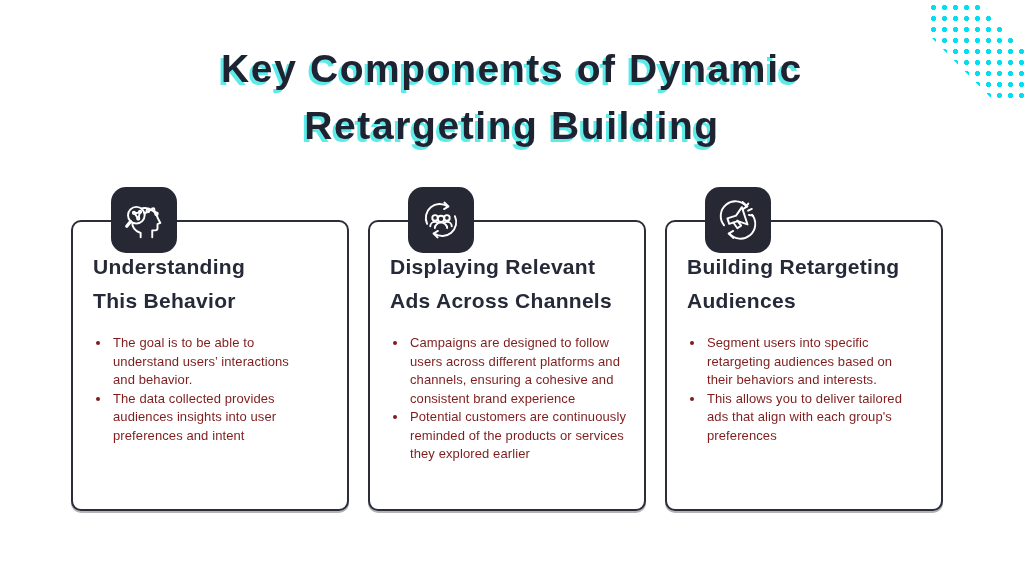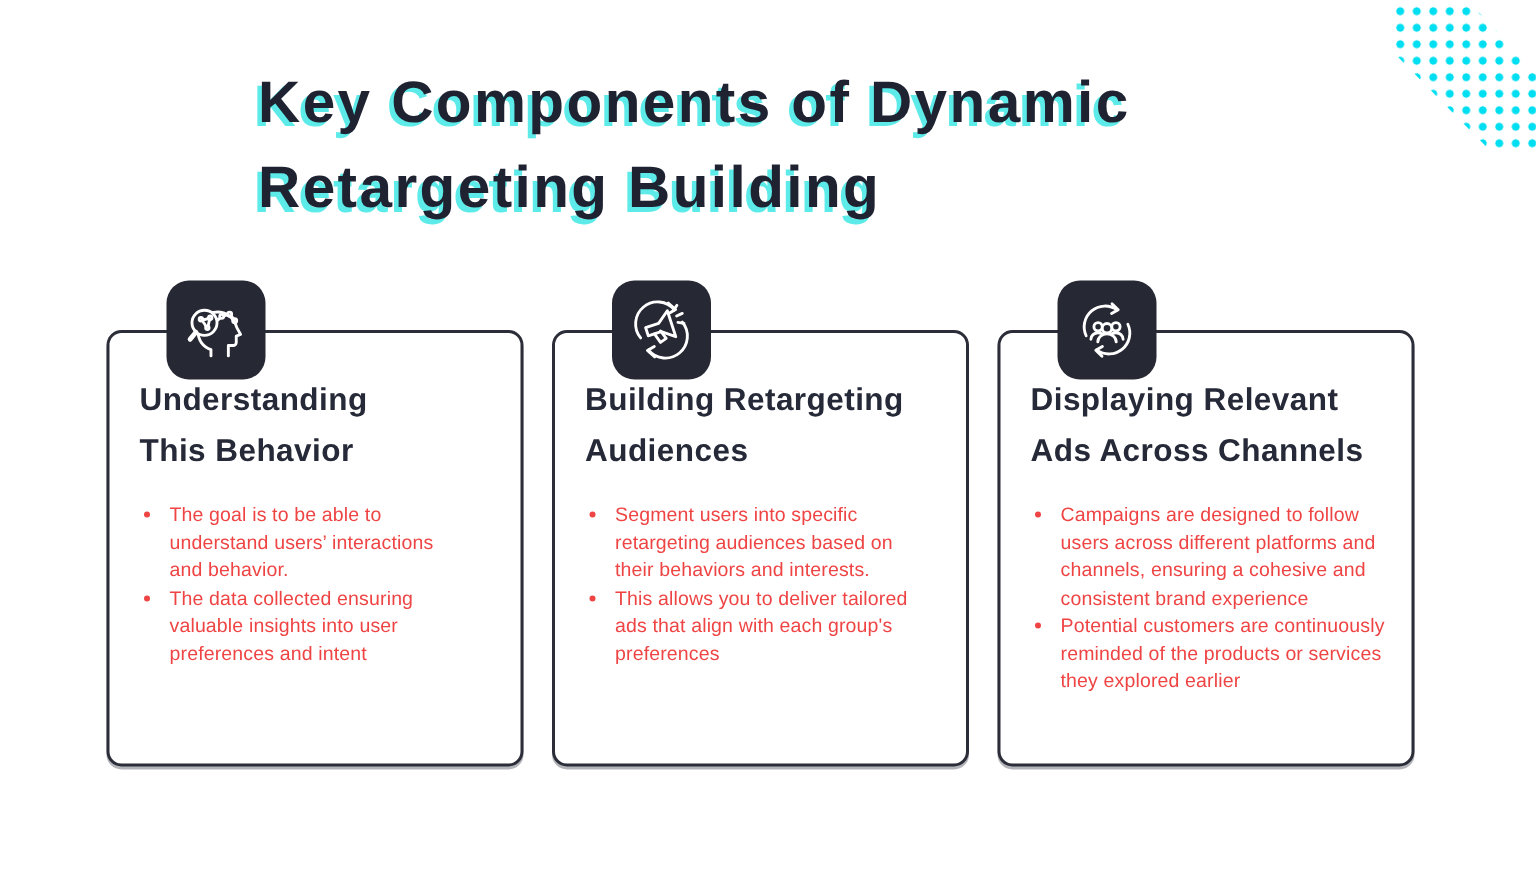--- a/index.html
+++ b/index.html
@@ -26,21 +26,21 @@
     clip-path: polygon(6% 0%, 54% 0%, 100% 48%, 100% 100%, 69% 100%, 6% 36%);
   }
 
   
   .title {
     position: absolute;
     top: 40px;
     left: 172px;
     width: 680px;
     margin: 0;
-    text-align: left;
+    text-align: center;
     font-size: 39px;
     line-height: 57px;
     font-weight: bold;
     letter-spacing: 1.6px;
     color: #1e2231;
     text-shadow: -3px 3px 0 #5debe9;
   }
 
   
   .cards {
@@ -86,21 +86,21 @@
     color: #262a38;
     white-space: nowrap;
   }
 
   .bullets {
     margin: 16px 0 0;
     padding-left: 18px;
     font-size: 13px;
     line-height: 18.5px;
     letter-spacing: 0.1px;
-    color: #ef4444;
+    color: #7f1d1d;
   }
   .bullets li { margin: 0; padding-left: 2px; }
 </style>
 </head>
 <body>
 
 <div class="canvas">
 
   <div class="dots"></div>
 
@@ -120,42 +120,21 @@
           <path d="M10 25.5 6 30.5" stroke-width="3.4"></path>
           <circle cx="13.5" cy="16.5" r="1.2"></circle>
           <circle cx="20" cy="15.5" r="1.2"></circle>
           <circle cx="18" cy="22.5" r="1.2"></circle>
           <path d="M14.7 17.2l4-1.2M14.6 17.6l2.6 4M19.5 16.8l-1 4.4"></path>
         </svg>
       </div>
       <h2 class="card-title"><span>Understanding</span><br><span>This Behavior</span></h2>
       <ul class="bullets">
         <li>The goal is to be able to understand users’ interactions and behavior.</li>
-        <li>The data collected ensuring valuable insights into user preferences and intent</li>
-      </ul>
-    </section>
-
-    <section class="card c2">
-      <div class="icon-badge">
-        <svg width="46" height="46" viewBox="0 0 48 48" fill="none" stroke="#ffffff" stroke-width="2" stroke-linecap="round" stroke-linejoin="round">
-          <path d="M9.5 29.5A15 15 0 0 1 33 10"></path>
-          <path d="M28.7 5.3 33.8 9.8 29 12.6"></path>
-          <path d="M38.5 18.5A15 15 0 0 1 15 38"></path>
-          <path d="M19.3 42.7 14.2 38.2 19 35.4"></path>
-          <g transform="rotate(-18 24 24)">
-            <path d="M14 19h9.5L32 12.5v19L23.5 25H14z"></path>
-            <path d="M18.5 25l2.2 7 4.6-1.4-2.2-6.2"></path>
-            <path d="M36 13.5l3.5-2.5M37 18l4.3-.5M36.5 22.5l3.8 2"></path>
-          </g>
-        </svg>
-      </div>
-      <h2 class="card-title"><span>Building Retargeting</span><br><span>Audiences</span></h2>
-      <ul class="bullets">
-        <li>Segment users into specific retargeting audiences based on their behaviors and interests.</li>
-        <li>This allows you to deliver tailored ads that align with each group's preferences</li>
+        <li>The data collected provides audiences insights into user preferences and intent</li>
       </ul>
     </section>
 
     <section class="card c3">
       <div class="icon-badge">
         <svg width="46" height="46" viewBox="0 0 48 48" fill="none" stroke="#ffffff" stroke-width="2" stroke-linecap="round" stroke-linejoin="round">
           <path d="M9.5 28A14.5 14.5 0 0 1 31 10"></path>
           <path d="M27.5 5.8 31.8 9.9 27.2 12.6"></path>
           <path d="M38.5 20A14.5 14.5 0 0 1 17 38"></path>
           <path d="M20.5 42.2 16.2 38.1 20.8 35.4"></path>
@@ -168,14 +147,35 @@
           <path d="M17.6 32.3a6.4 5.6 0 0 1 12.8 0"></path>
         </svg>
       </div>
       <h2 class="card-title"><span>Displaying Relevant</span><br><span>Ads Across Channels</span></h2>
       <ul class="bullets">
         <li>Campaigns are designed to follow users across different platforms and channels, ensuring a cohesive and consistent brand experience</li>
         <li>Potential customers are continuously reminded of the products or services they explored earlier</li>
       </ul>
     </section>
 
+    <section class="card c2">
+      <div class="icon-badge">
+        <svg width="46" height="46" viewBox="0 0 48 48" fill="none" stroke="#ffffff" stroke-width="2" stroke-linecap="round" stroke-linejoin="round">
+          <path d="M9.5 29.5A15 15 0 0 1 33 10"></path>
+          <path d="M28.7 5.3 33.8 9.8 29 12.6"></path>
+          <path d="M38.5 18.5A15 15 0 0 1 15 38"></path>
+          <path d="M19.3 42.7 14.2 38.2 19 35.4"></path>
+          <g transform="rotate(-18 24 24)">
+            <path d="M14 19h9.5L32 12.5v19L23.5 25H14z"></path>
+            <path d="M18.5 25l2.2 7 4.6-1.4-2.2-6.2"></path>
+            <path d="M36 13.5l3.5-2.5M37 18l4.3-.5M36.5 22.5l3.8 2"></path>
+          </g>
+        </svg>
+      </div>
+      <h2 class="card-title"><span>Building Retargeting</span><br><span>Audiences</span></h2>
+      <ul class="bullets">
+        <li>Segment users into specific retargeting audiences based on their behaviors and interests.</li>
+        <li>This allows you to deliver tailored ads that align with each group's preferences</li>
+      </ul>
+    </section>
+
   </div>
 </div>
 
 </body></html>

